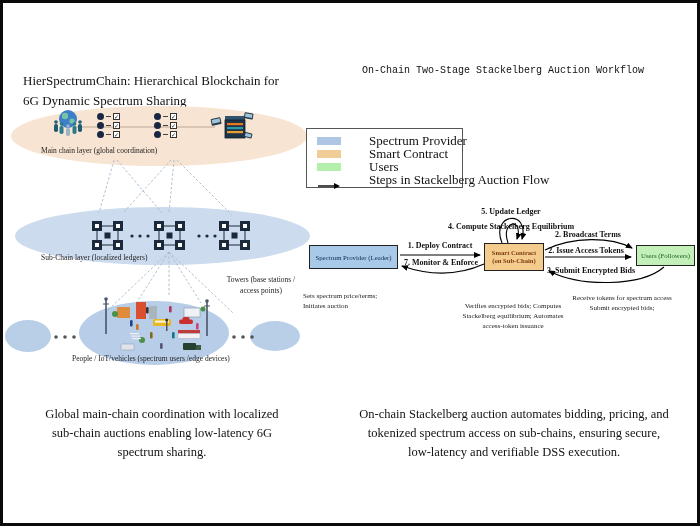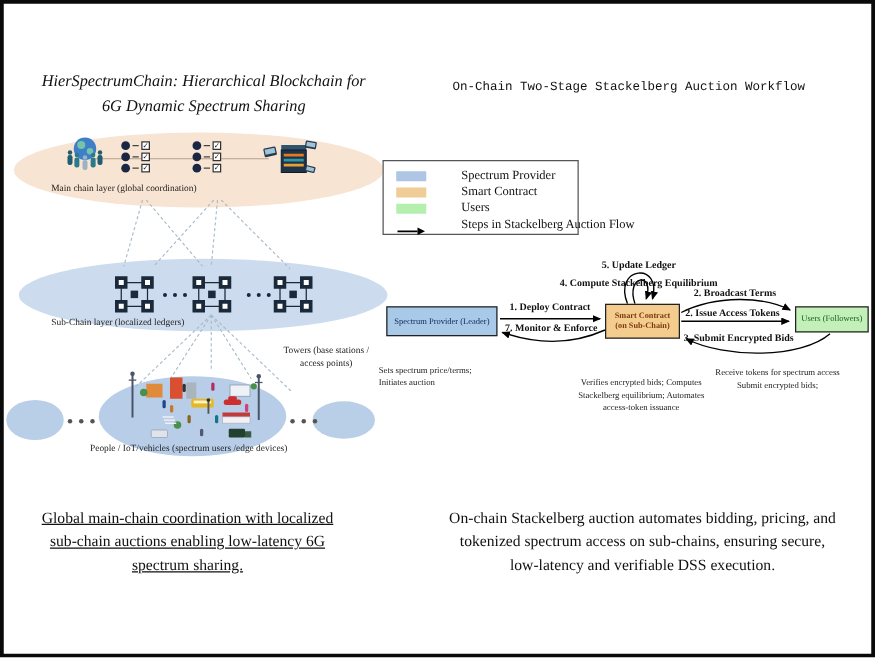--- a/index.html
+++ b/index.html
@@ -7,42 +7,42 @@
          background:#fff;font-family:"Liberation Serif",serif;color:#111;overflow:hidden;}
   .abs{position:absolute;}
   .ellipse{position:absolute;border-radius:50%;}
   .e-main{left:8px;top:103px;width:296px;height:60px;background:#f8e4d2;}
   .e-sub{left:12px;top:204px;width:295px;height:58px;background:#ccdbed;}
   .e-city{left:76px;top:298px;width:150px;height:64px;background:#b7cde8;}
   .e-small-l{left:2px;top:317px;width:46px;height:32px;background:#b9cfe8;}
   .e-small-r{left:247px;top:318px;width:50px;height:30px;background:#b9cfe8;}
   svg.overlay{position:absolute;left:0;top:0;z-index:3;pointer-events:none;}
   .z4{z-index:4;}
-  .title-left{left:20px;top:52px;width:280px;text-align:center;font-size:13px;line-height:20px;font-style:italic;}
+  .title-left{left:20px;top:68px;width:280px;font-size:13px;line-height:20px;}
   .title-right{left:355px;top:62px;width:290px;text-align:center;font-size:10px;font-family:Liberation Mono, monospace;}
   .small-label{font-size:7.5px;color:#222;}
   .caption{font-size:12.5px;line-height:19px;text-align:center;}
-  .cap-left{left:16px;top:402px;width:262px;text-decoration:underline;}
+  .cap-left{left:28px;top:402px;width:262px;}
   .cap-right{left:337px;top:402px;width:348px;}
   
   .ledger-group{display:flex;flex-direction:column;gap:2px;}
   .ledger-row{display:flex;align-items:center;gap:2px;height:7px;}
   .coin{width:7px;height:7px;border-radius:50%;background:#1a2742;}
   .dash{width:5px;height:1px;background:#444;}
   .chk{width:7px;height:7px;border:0.8px solid #333;box-sizing:border-box;font-size:6px;line-height:5px;
        text-align:center;font-family:"DejaVu Sans",sans-serif;color:#222;background:#fff;}
   
   .legend{left:303px;top:125px;width:157px;height:60px;border:1px solid #555;background:#fff;
           padding:5px 0 0 10px;box-sizing:border-box;z-index:4;}
   .leg-row{display:flex;align-items:center;height:13px;}
   .leg-sw{width:24px;height:8px;margin-right:8px;flex:0 0 auto;}
   .sw-blue{background:#aec6e3;}
   .sw-orange{background:#f0cc96;}
   .sw-green{background:#b4efae;}
-  .leg-label{font-size:10px;white-space:nowrap;padding-left:20px;}
+  .leg-label{font-size:13px;white-space:nowrap;padding-left:20px;}
   
   .wbox{position:absolute;box-sizing:border-box;border:1px solid #222;display:flex;flex-direction:column;
         align-items:center;justify-content:center;text-align:center;z-index:4;}
   .box-provider{left:306px;top:242px;width:89px;height:24px;background:#a9c9e9;color:#102a52;font-size:6.8px;}
   .box-contract{left:481px;top:240px;width:60px;height:28px;background:#f4cd8e;color:#7b3a10;font-size:6.6px;font-weight:600;line-height:8.5px;}
   .box-users{left:633px;top:242px;width:59px;height:21px;background:#c3efb9;color:#1c611c;font-size:6.8px;}
   .step-label{position:absolute;font-size:8px;color:#111;text-align:center;white-space:nowrap;z-index:4;font-weight:bold;}
   .note{position:absolute;font-size:7px;line-height:10px;color:#222;z-index:4;margin-top:11px;}
 </style>
 </head>

